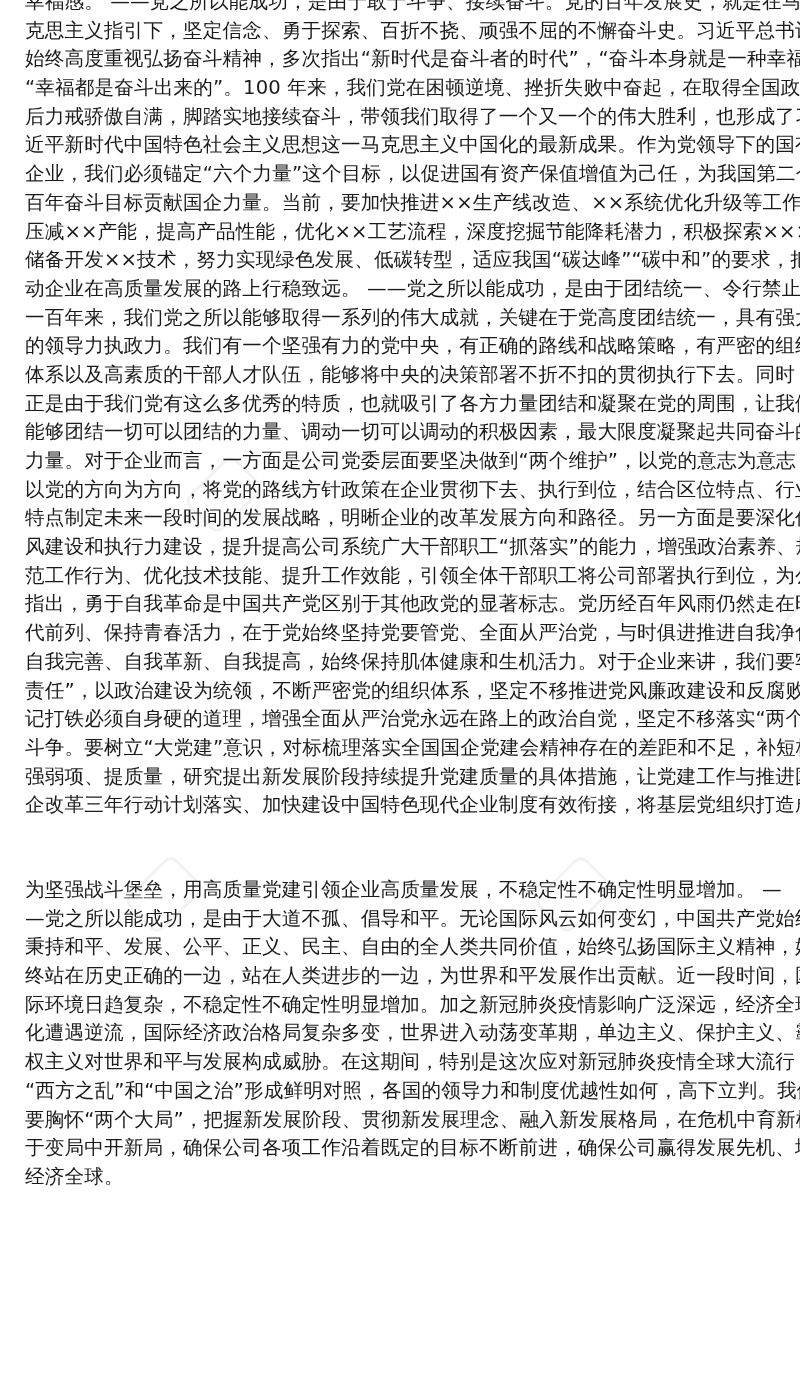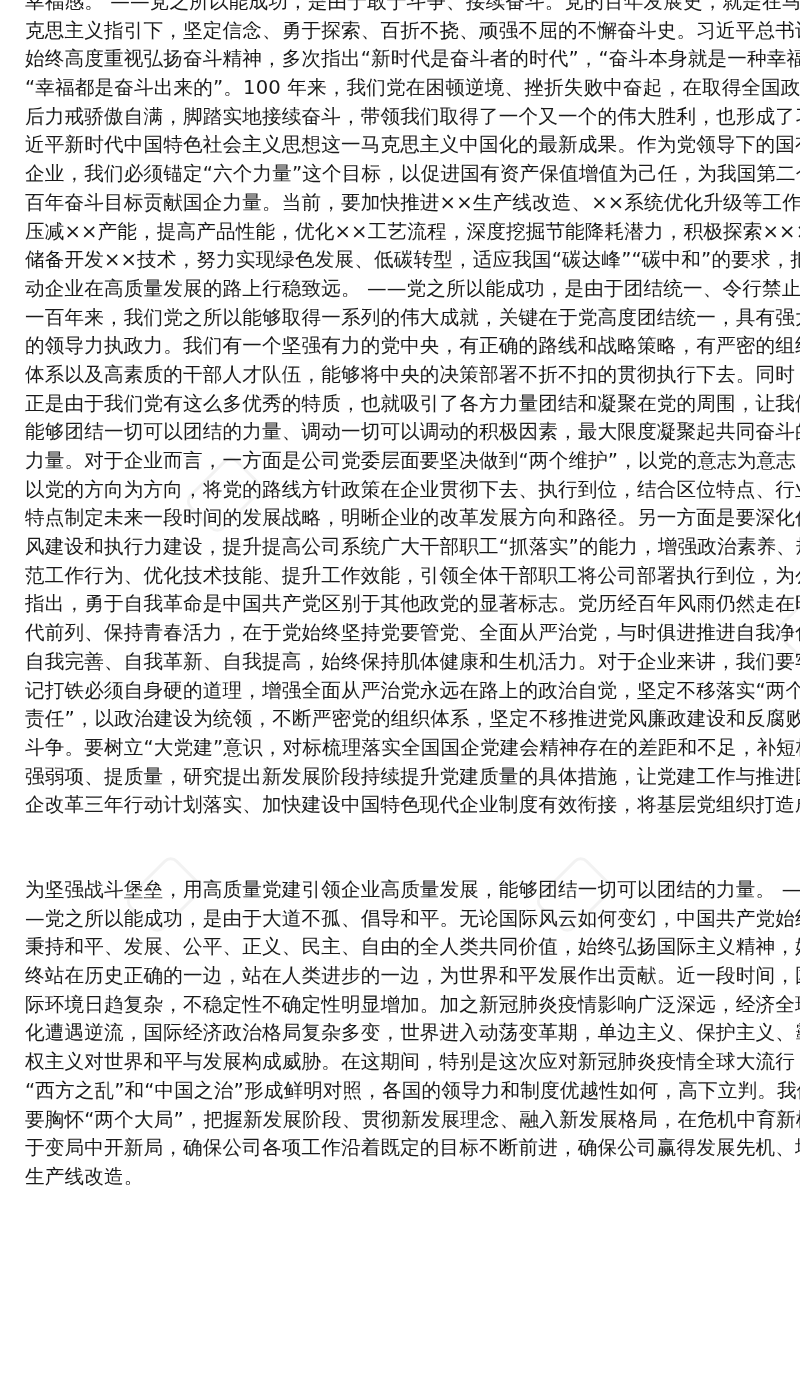--- a/index.html
+++ b/index.html
@@ -50,33 +50,33 @@
     <span class="line">正是由于我们党有这么多优秀的特质，也就吸引了各方力量团结和凝聚在党的周围，让我们</span>
     <span class="line">能够团结一切可以团结的力量、调动一切可以调动的积极因素，最大限度凝聚起共同奋斗的</span>
     <span class="line">力量。对于企业而言，一方面是公司党委层面要坚决做到“两个维护”，以党的意志为意志，</span>
     <span class="line">以党的方向为方向，将党的路线方针政策在企业贯彻下去、执行到位，结合区位特点、行业</span>
     <span class="line">特点制定未来一段时间的发展战略，明晰企业的改革发展方向和路径。另一方面是要深化作</span>
     <span class="line">风建设和执行力建设，提升提高公司系统广大干部职工“抓落实”的能力，增强政治素养、规</span>
     <span class="line">范工作行为、优化技术技能、提升工作效能，引领全体干部职工将公司部署执行到位，为公</span>
     <span class="line">指出，勇于自我革命是中国共产党区别于其他政党的显著标志。党历经百年风雨仍然走在时</span>
     <span class="line">代前列、保持青春活力，在于党始终坚持党要管党、全面从严治党，与时俱进推进自我净化、</span>
     <span class="line">自我完善、自我革新、自我提高，始终保持肌体健康和生机活力。对于企业来讲，我们要牢</span>
+    <span class="line">责任”，以政治建设为统领，不断严密党的组织体系，坚定不移推进党风廉政建设和反腐败</span>
     <span class="line">记打铁必须自身硬的道理，增强全面从严治党永远在路上的政治自觉，坚定不移落实“两个</span>
-    <span class="line">责任”，以政治建设为统领，不断严密党的组织体系，坚定不移推进党风廉政建设和反腐败</span>
     <span class="line">斗争。要树立“大党建”意识，对标梳理落实全国国企党建会精神存在的差距和不足，补短板、</span>
     <span class="line">强弱项、提质量，研究提出新发展阶段持续提升党建质量的具体措施，让党建工作与推进国</span>
     <span class="line">企改革三年行动计划落实、加快建设中国特色现代企业制度有效衔接，将基层党组织打造成</span>
   </div>
 
   <div class="block block-2">
-    <span class="line">为坚强战斗堡垒，用高质量党建引领企业高质量发展，能够团结一切可以团结的力量。 —</span>
+    <span class="line">为坚强战斗堡垒，用高质量党建引领企业高质量发展，不稳定性不确定性明显增加。 —</span>
     <span class="line">—党之所以能成功，是由于大道不孤、倡导和平。无论国际风云如何变幻，中国共产党始终</span>
     <span class="line">秉持和平、发展、公平、正义、民主、自由的全人类共同价值，始终弘扬国际主义精神，始</span>
     <span class="line">终站在历史正确的一边，站在人类进步的一边，为世界和平发展作出贡献。近一段时间，国</span>
     <span class="line">际环境日趋复杂，不稳定性不确定性明显增加。加之新冠肺炎疫情影响广泛深远，经济全球</span>
     <span class="line">化遭遇逆流，国际经济政治格局复杂多变，世界进入动荡变革期，单边主义、保护主义、霸</span>
     <span class="line">权主义对世界和平与发展构成威胁。在这期间，特别是这次应对新冠肺炎疫情全球大流行，</span>
     <span class="line">“西方之乱”和“中国之治”形成鲜明对照，各国的领导力和制度优越性如何，高下立判。我们</span>
     <span class="line">要胸怀“两个大局”，把握新发展阶段、贯彻新发展理念、融入新发展格局，在危机中育新机，</span>
     <span class="line">于变局中开新局，确保公司各项工作沿着既定的目标不断前进，确保公司赢得发展先机、增</span>
-    <span class="line">生产线改造。</span>
+    <span class="line">经济全球。</span>
   </div>
 </div>
 
 </body></html>

